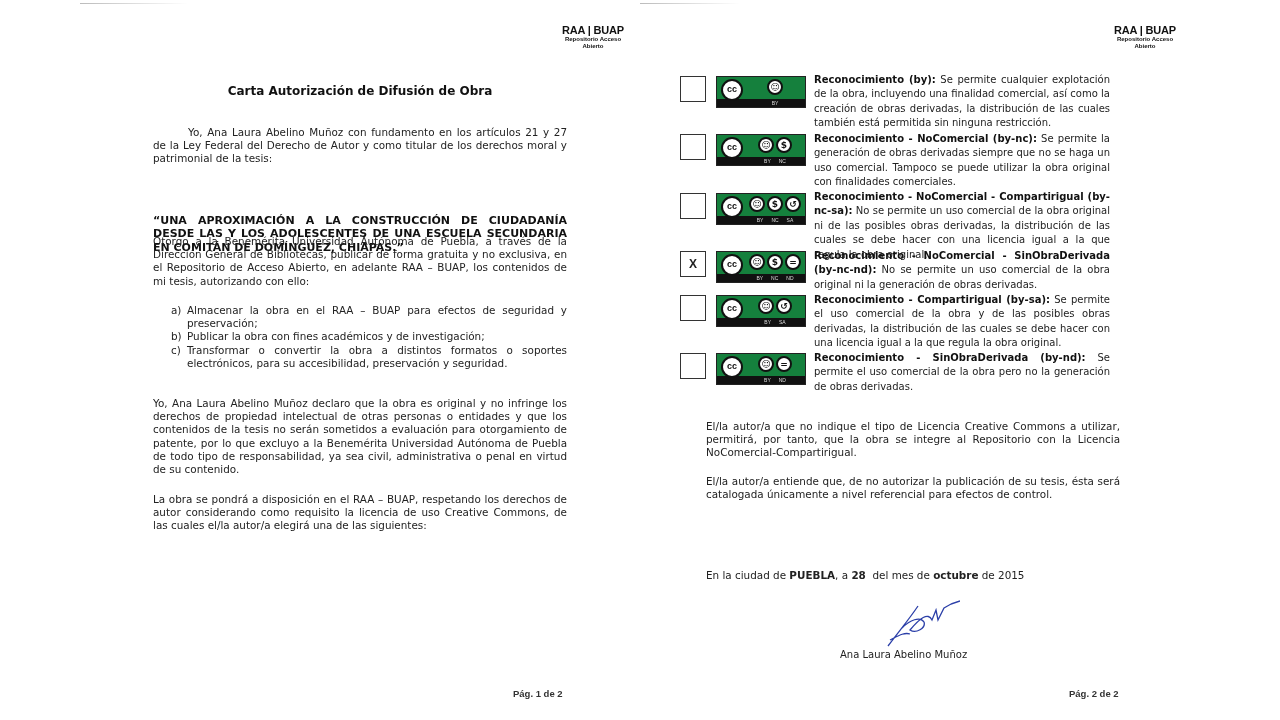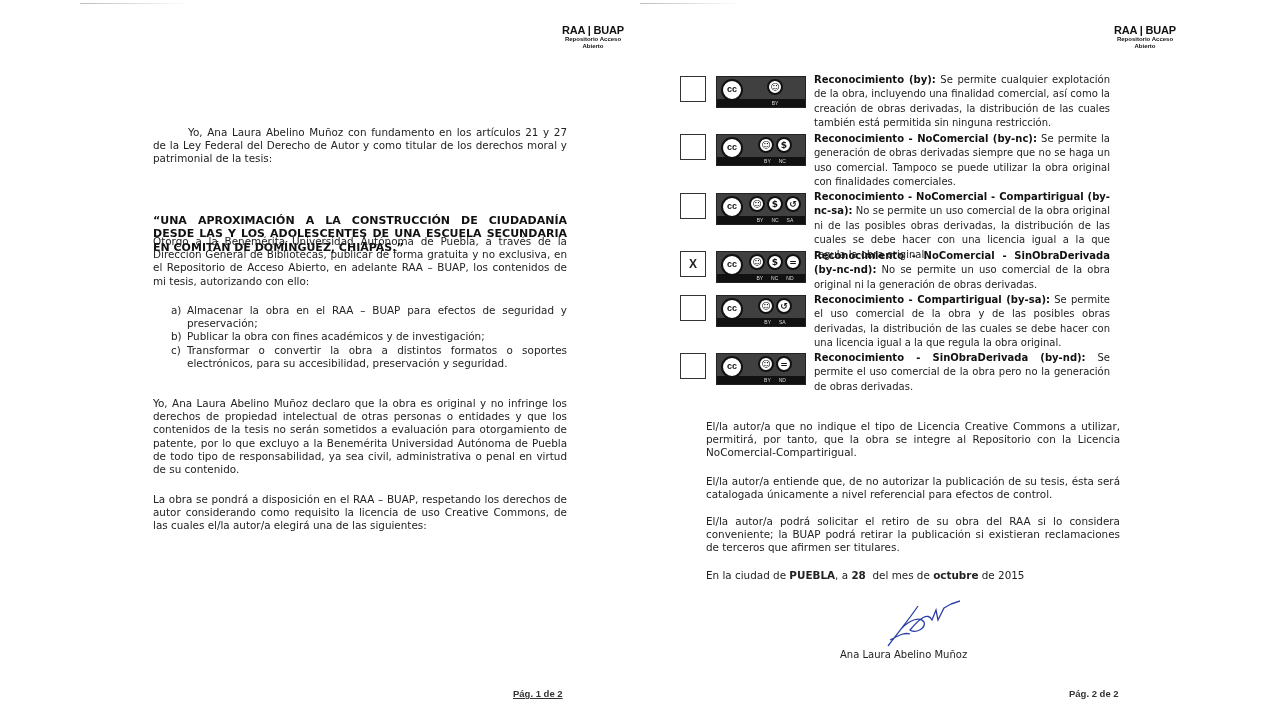--- a/index.html
+++ b/index.html
@@ -16,21 +16,21 @@
   .para { position:absolute; font-size:10.4px; line-height:13.2px; text-align:justify; color:#222; }
   .bold-title { font-weight:bold; font-size:11px; line-height:13.4px; color:#111; text-align:justify;margin-top:32px; }
   ul.list { list-style:none; margin:0; padding:0; }
   ul.list li { position:relative; padding-left:16px; }
   ul.list li .mk { position:absolute; left:0; }
   .footer { position:absolute; top:688px; font-family:"Liberation Sans", sans-serif; font-size:9.5px; font-weight:bold; color:#333; }
   
   .lic { position:absolute; left:40px; width:440px; }
   .chk { position:absolute; left:0; width:24px; height:24px; border:1.4px solid #333; background:#fff;
          font-family:"Liberation Sans", sans-serif; font-weight:bold; font-size:12px; text-align:center; line-height:24px; }
-  .badge { position:absolute; left:36px; width:88px; height:30px; background:#404040; border:1px solid #222; overflow:hidden; }
+  .badge { position:absolute; left:36px; width:88px; height:30px; background:#15803d; border:1px solid #222; overflow:hidden; }
   .badge .band { position:absolute; left:0; right:0; bottom:0; height:8px; background:#111; }
   .badge .cc { position:absolute; left:4px; top:2px; width:22px; height:22px; border-radius:50%; background:#fff; border:2.5px solid #111; box-sizing:border-box;
                font-family:"Liberation Sans", sans-serif; font-weight:bold; font-size:9px; line-height:17px; text-align:center; color:#111; }
   .badge .icons { position:absolute; left:30px; right:2px; top:2px; display:flex; gap:2px; justify-content:center; }
   .badge .ic { width:16px; height:16px; border-radius:50%; background:#fff; border:2px solid #111; box-sizing:border-box;
                font-size:9px; font-weight:bold; line-height:12px; text-align:center; color:#111; }
   .badge .codes { position:absolute; left:30px; right:2px; bottom:0; height:8px; display:flex; justify-content:center; gap:8px;
                   font-family:"Liberation Sans", sans-serif; font-size:5px; color:#ddd; line-height:8px; }
   .ltext { position:absolute; left:134px; width:296px; font-family:"DejaVu Sans", sans-serif; font-size:10px; line-height:14.4px; text-align:justify; color:#222; }
   .ltext b { color:#111; }
@@ -41,40 +41,41 @@
 <body>
 
 <div class="page" id="page1">
   <div class="topline" style="left:80px;width:108px;"></div>
   <div class="logo" style="left:558px;">
     <div class="l1">RAA | BUAP</div>
     <div class="l2">Repositorio Acceso</div>
     <div class="l2">Abierto</div>
   </div>
 
+  <div class="title">Carta Autorización de Difusión de Obra</div>
 
   <div class="para" style="left:153px;top:126px;width:414px;text-indent:35px;">Yo, Ana Laura Abelino Muñoz con fundamento en los artículos 21 y 27 de la Ley Federal del Derecho de Autor y como titular de los derechos moral y patrimonial de la tesis:</div>
 
   <div class="para bold-title" style="left:153px;top:182px;width:414px;">“UNA APROXIMACIÓN A LA CONSTRUCCIÓN DE CIUDADANÍA DESDE LAS Y LOS ADOLESCENTES DE UNA ESCUELA SECUNDARIA EN COMITÁN DE DOMÍNGUEZ, CHIAPAS.”</div>
 
   <div class="para" style="left:153px;top:235px;width:414px;">Otorgo a la Benemérita Universidad Autónoma de Puebla, a través de la Dirección General de Bibliotecas, publicar de forma gratuita y no exclusiva, en el Repositorio de Acceso Abierto, en adelante RAA – BUAP, los contenidos de mi tesis, autorizando con ello:</div>
 
   <div class="para" style="left:171px;top:304px;width:396px;">
     <ul class="list">
       <li><span class="mk">a)</span><span>Almacenar la obra en el RAA – BUAP para efectos de seguridad y preservación;</span></li>
       <li><span class="mk">b)</span><span>Publicar la obra con fines académicos y de investigación;</span></li>
       <li><span class="mk">c)</span><span>Transformar o convertir la obra a distintos formatos o soportes electrónicos, para su accesibilidad, preservación y seguridad.</span></li>
     </ul>
   </div>
 
   <div class="para" style="left:153px;top:397px;width:414px;">Yo, Ana Laura Abelino Muñoz declaro que la obra es original y no infringe los derechos de propiedad intelectual de otras personas o entidades y que los contenidos de la tesis no serán sometidos a evaluación para otorgamiento de patente, por lo que excluyo a la Benemérita Universidad Autónoma de Puebla de todo tipo de responsabilidad, ya sea civil, administrativa o penal en virtud de su contenido.</div>
 
   <div class="para" style="left:153px;top:493px;width:414px;">La obra se pondrá a disposición en el RAA – BUAP, respetando los derechos de autor considerando como requisito la licencia de uso Creative Commons, de las cuales el/la autor/a elegirá una de las siguientes:</div>
 
-  <div class="footer" style="left:513px;text-decoration:underline;">Pág. 1 de 2</div>
+  <div class="footer" style="left:513px;">Pág. 1 de 2</div>
 </div>
 
 <div class="page" id="page2">
   <div class="topline" style="left:0;width:100px;"></div>
   <div class="logo" style="left:470px;">
     <div class="l1">RAA | BUAP</div>
     <div class="l2">Repositorio Acceso</div>
     <div class="l2">Abierto</div>
   </div>
 
@@ -174,21 +175,20 @@
             <span>BY</span>
             <span>ND</span>
           </div>
         </div>
         <div class="ltext" style="top: -2px;"><b>Reconocimiento - SinObraDerivada (by-nd):</b><span> Se permite el uso comercial de la obra pero no la generación de obras derivadas.</span></div>
       </div>
     </div>
 
   <div class="para" style="left:66px;top:475px;width:414px;">El/la autor/a entiende que, de no autorizar la publicación de su tesis, ésta será catalogada únicamente a nivel referencial para efectos de control.</div>
   <div class="para" style="left:66px;top:420px;width:414px;">El/la autor/a que no indique el tipo de Licencia Creative Commons a utilizar, permitirá, por tanto, que la obra se integre al Repositorio con la Licencia NoComercial-Compartirigual.</div>
-  <div class="para" style="left:66px;top:515px;width:414px;">El/la autor/a podrá solicitar el retiro de su obra del RAA si lo considera conveniente; la BUAP podrá retirar la publicación si existieran reclamaciones de terceros que afirmen ser titulares.</div>
 
   <div class="para" style="left:66px;top:569px;width:414px;">
     <span>En la ciudad de </span><b>PUEBLA</b><span>, a </span><b>28</b><span style="white-space:pre">  del mes de </span><b>octubre</b><span> de 2015</span>
   </div>
 
   <svg class="sig" width="80" height="50" viewBox="0 0 80 50">
     <path id="sigpath" d="M8 46 C 20 30, 30 18, 38 6 M 22 28 C 30 20, 40 16, 44 22 C 46 28, 36 34, 30 30 C 40 18, 48 12, 52 20 L 56 10 L 58 20 L 64 8 C 70 4, 76 2, 80 1 M 10 40 C 18 36, 24 32, 30 34" fill="none" stroke="#2b3fa8" stroke-width="1.3"></path>
   </svg>
   <div class="signame">Ana Laura Abelino Muñoz</div>
 

